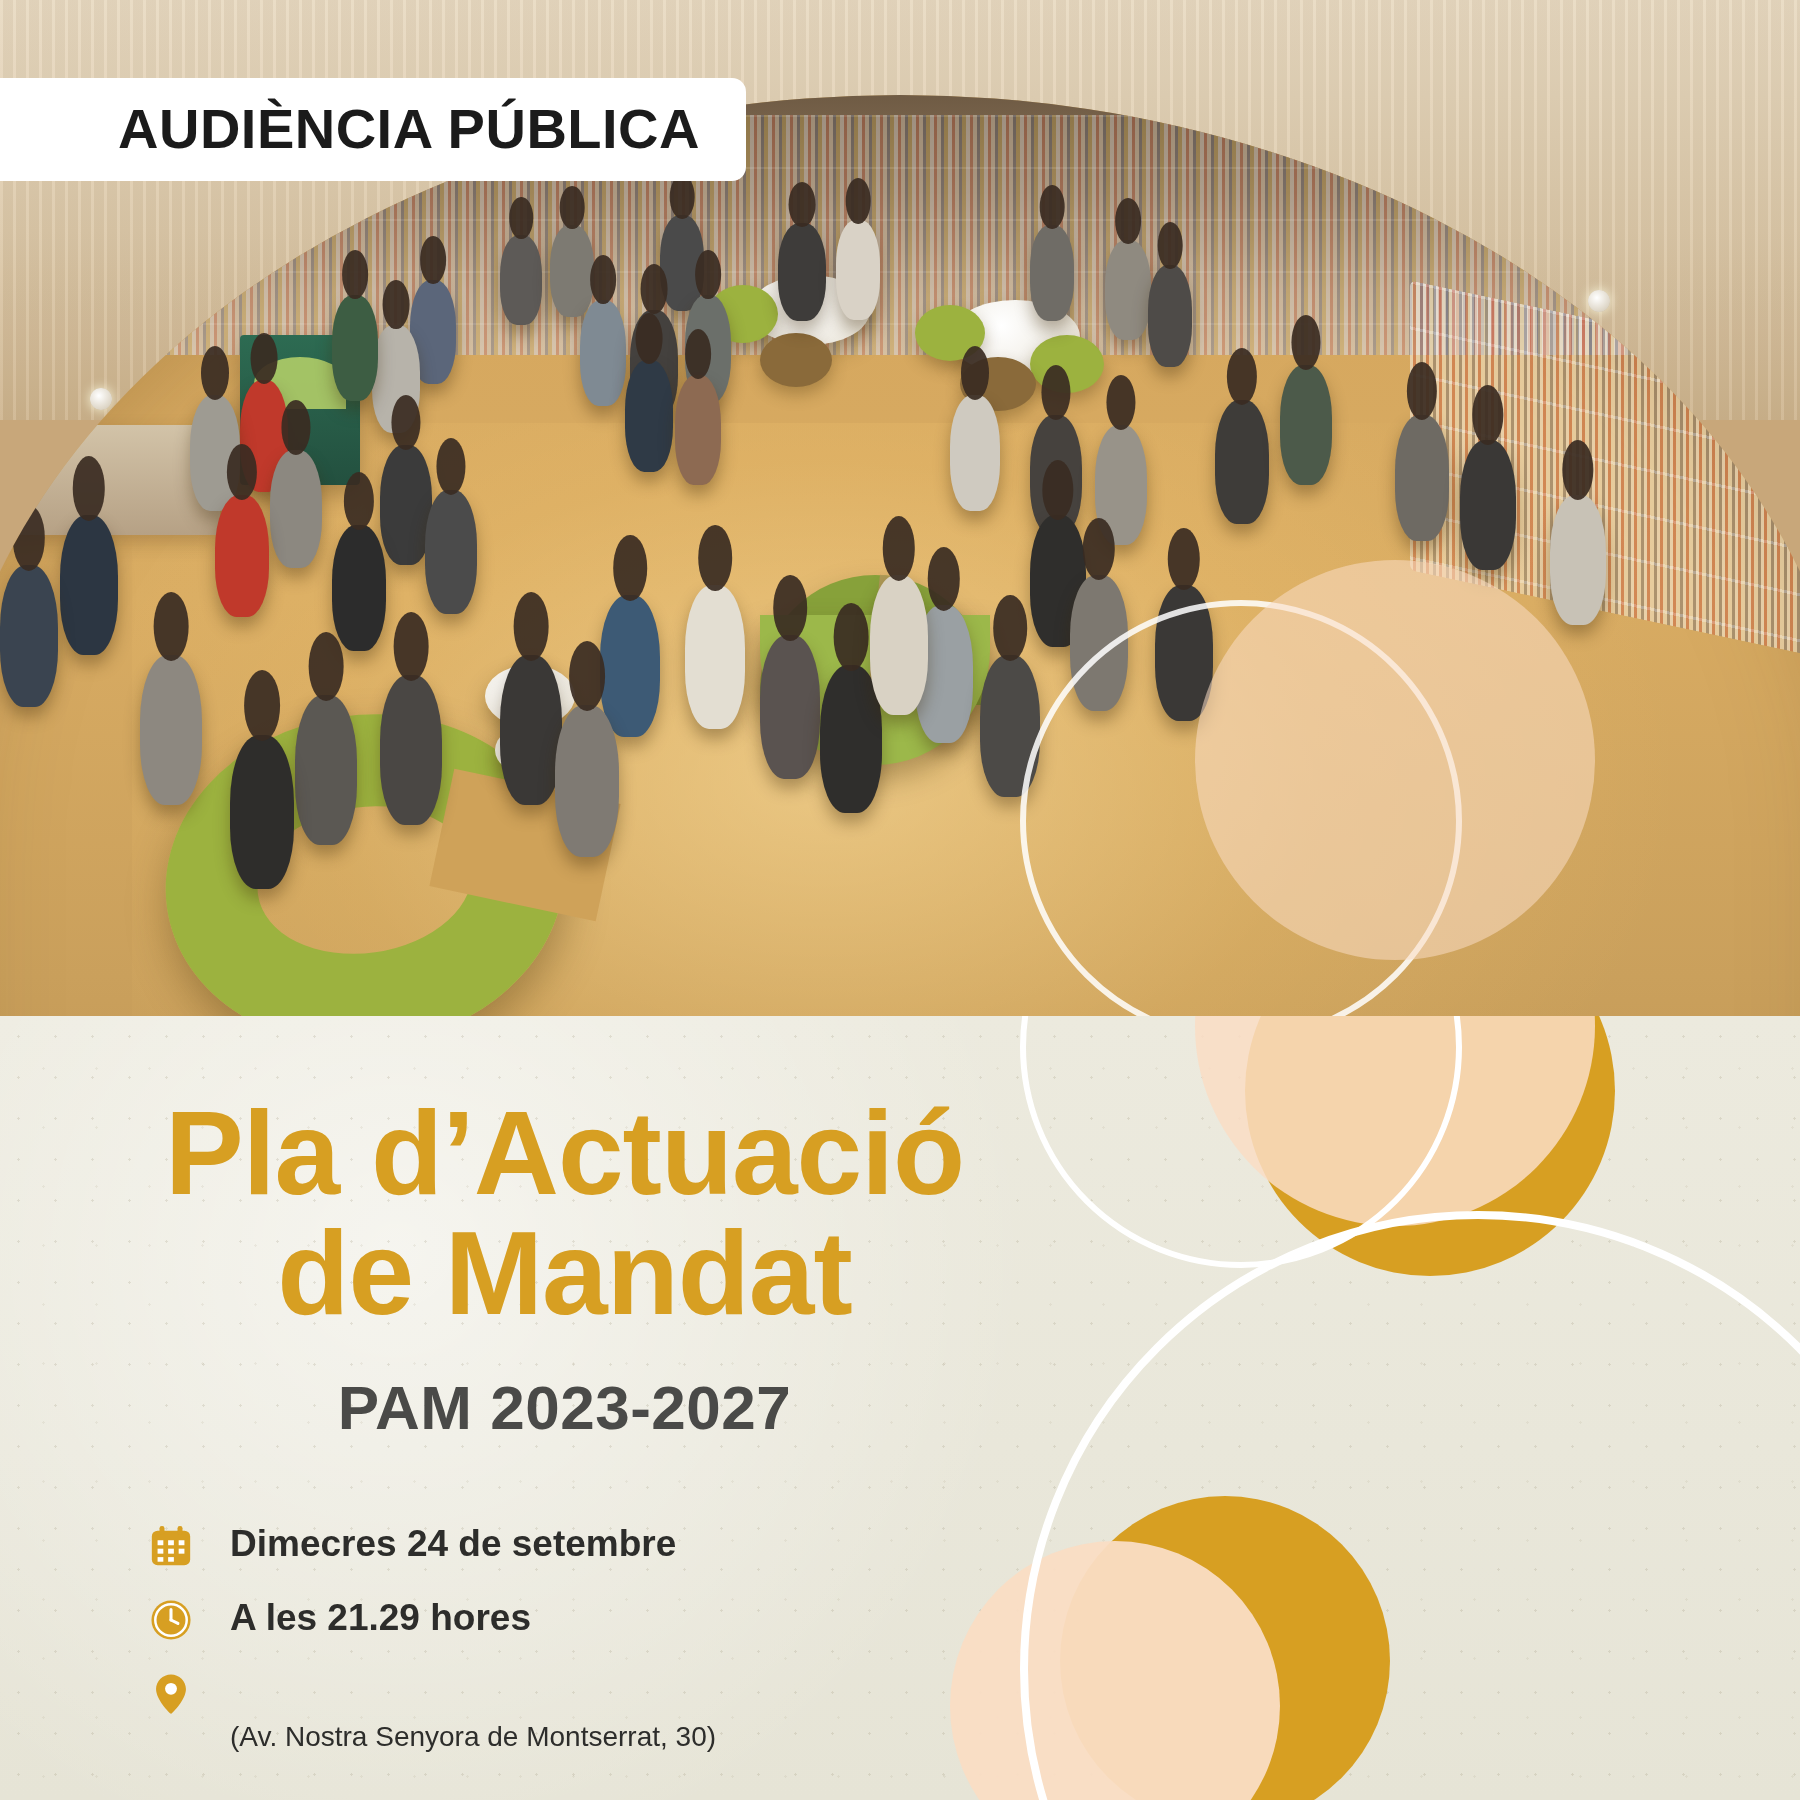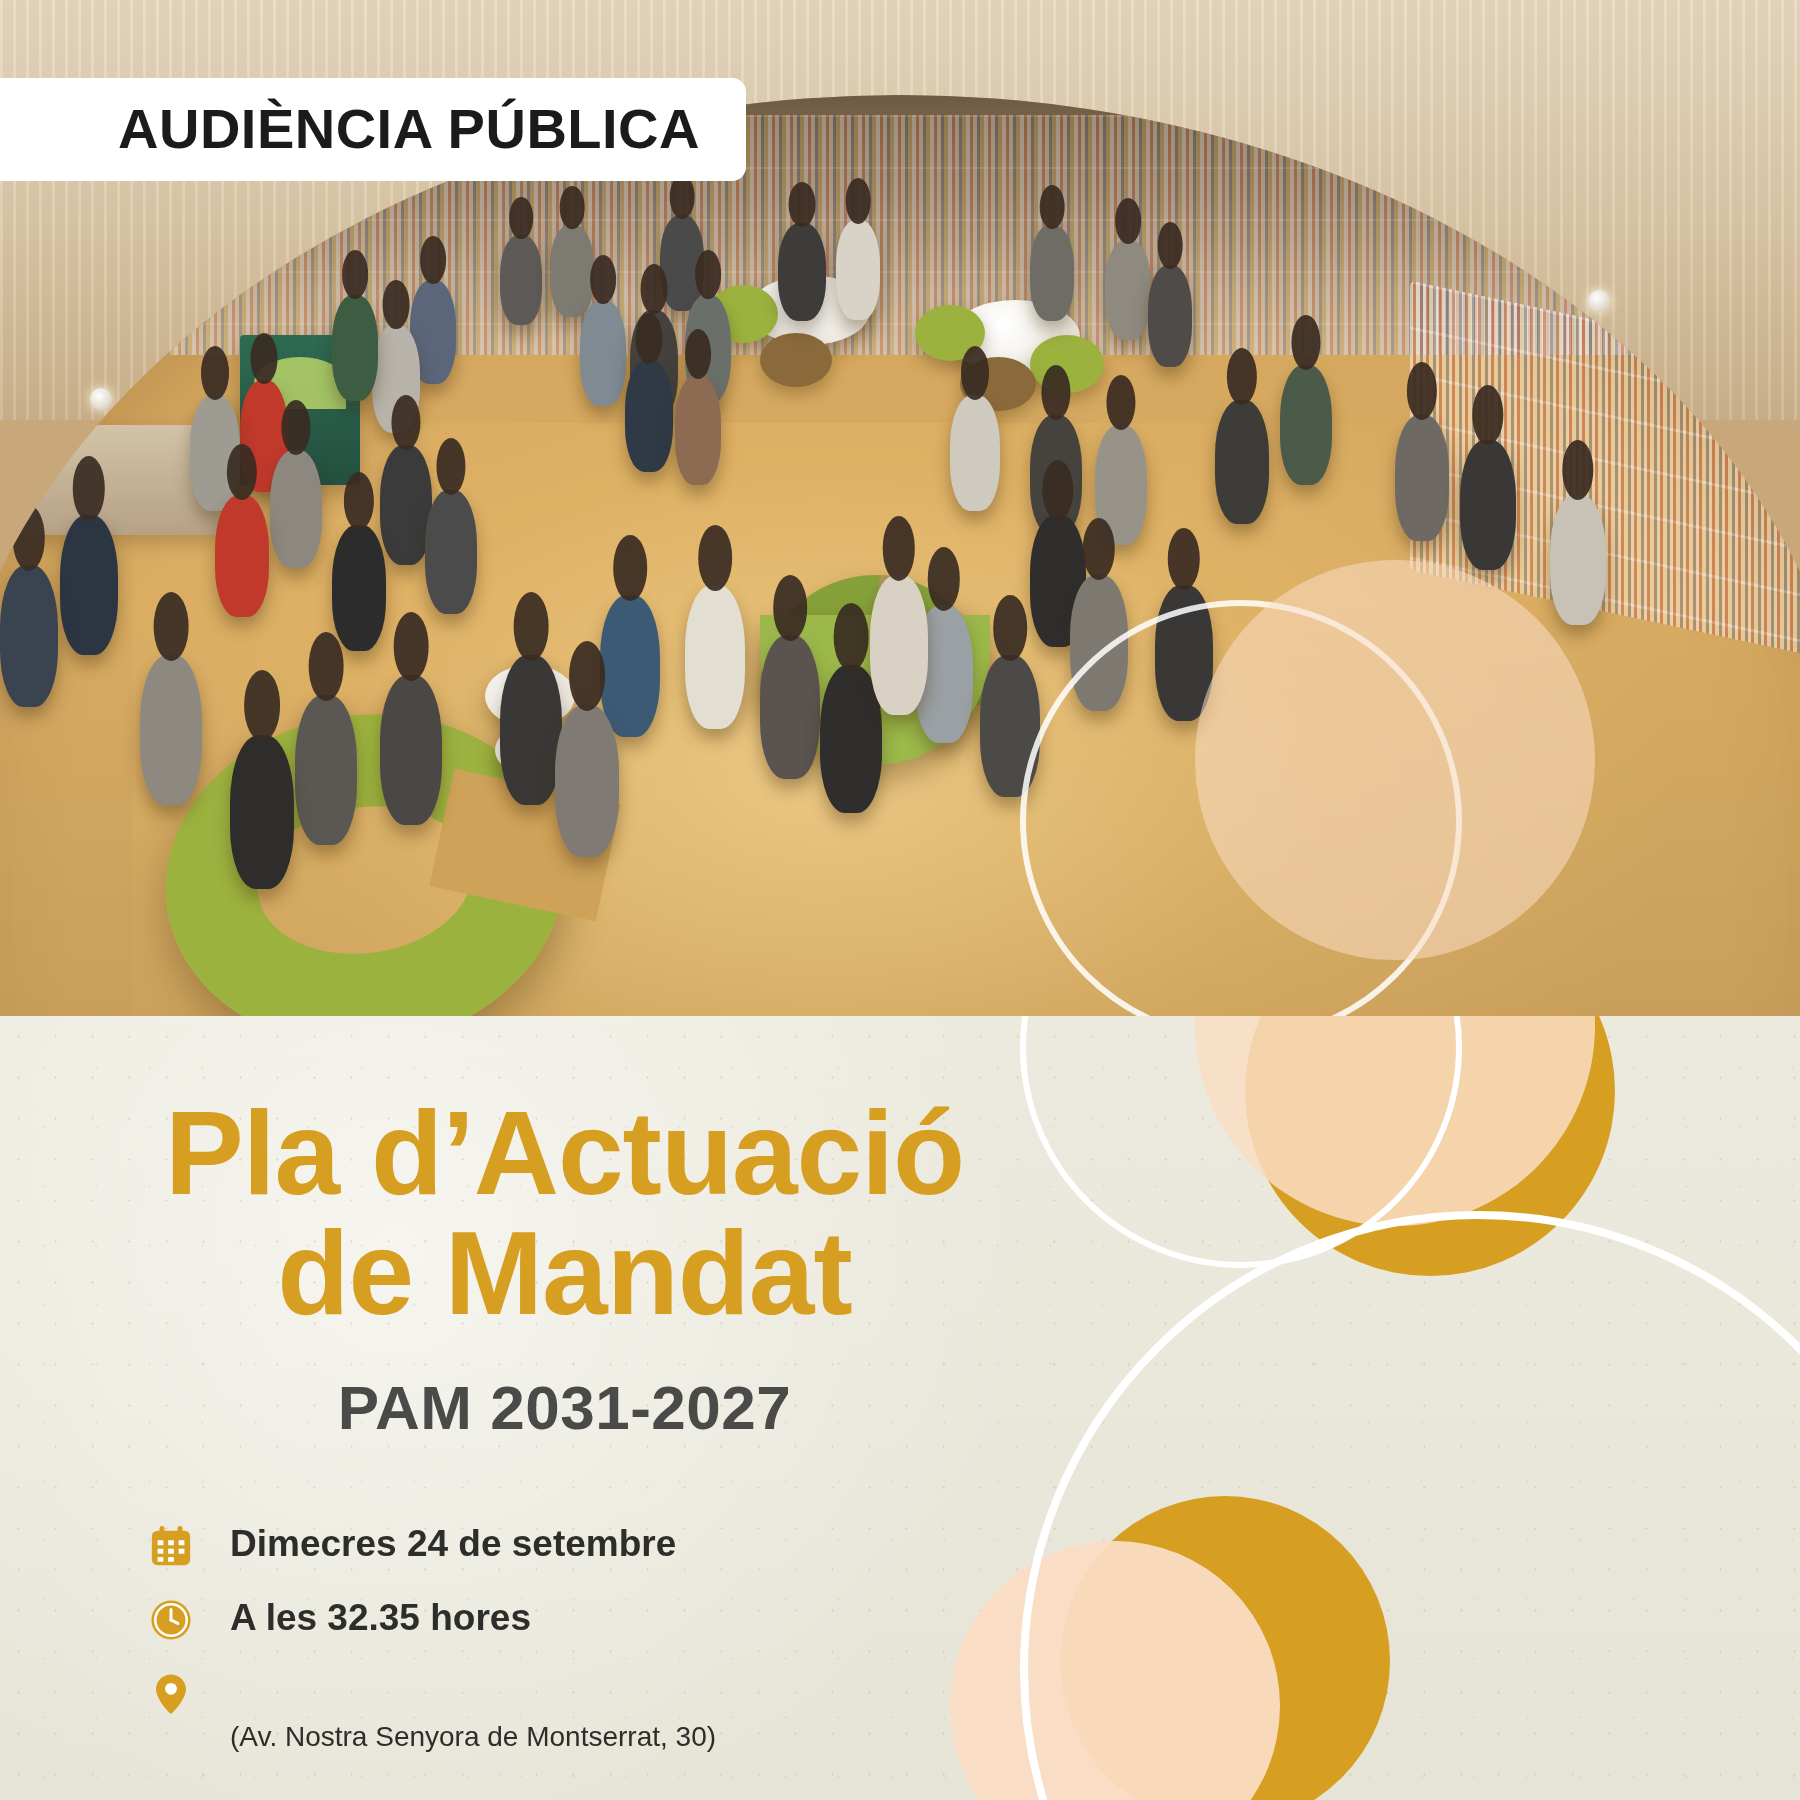--- a/index.html
+++ b/index.html
@@ -445,21 +445,21 @@
     <div class="panel-motif" style="left:1195px;top:-190px;width:400px;height:400px;border-radius:50%;background:rgba(250,221,196,.85);"></div>
     <div class="panel-motif" style="left:1020px;top:-190px;width:430px;height:430px;border-radius:50%;border:6px solid #ffffff;"></div>
 
     <div class="panel-motif" style="left:1060px;top:480px;width:330px;height:330px;border-radius:50%;background:#d79f22;"></div>
     <div class="panel-motif" style="left:950px;top:525px;width:330px;height:330px;border-radius:50%;background:rgba(250,221,196,.95);"></div>
     <div class="panel-motif" style="left:1020px;top:195px;width:900px;height:900px;border-radius:50%;border:8px solid #ffffff;"></div>
 
     <div class="panel-content">
       <h1 class="title">Pla d’Actuació
 de Mandat</h1>
-      <div class="subtitle">PAM 2031-2027</div>
+      <div class="subtitle">PAM 2023-2027</div>
 
       <div class="details">
 
         <div class="detail-row">
           <span class="ico">
             <svg width="46" height="46" viewBox="0 0 24 24" aria-hidden="true">
               <rect x="2" y="4" width="20" height="18" rx="3" fill="#d79f22"></rect>
               <rect x="6" y="1.5" width="2.6" height="4.5" rx="1.2" fill="#d79f22"></rect>
               <rect x="15.4" y="1.5" width="2.6" height="4.5" rx="1.2" fill="#d79f22"></rect>
               <g fill="#ffffff">
@@ -479,21 +479,21 @@
 
         <div class="detail-row">
           <span class="ico">
             <svg width="46" height="46" viewBox="0 0 24 24" aria-hidden="true">
               <circle cx="12" cy="12" r="10.2" fill="#d79f22"></circle>
               <circle cx="12" cy="12" r="8.2" fill="none" stroke="#ffffff" stroke-width="1.3"></circle>
               <line x1="12" y1="12" x2="12" y2="6.6" stroke="#ffffff" stroke-width="1.6" stroke-linecap="round"></line>
               <line x1="12" y1="12" x2="15.6" y2="13.8" stroke="#ffffff" stroke-width="1.6" stroke-linecap="round"></line>
             </svg>
           </span>
-          <div class="detail-text">A les 32.35 hores</div>
+          <div class="detail-text">A les 21.29 hores</div>
         </div>
 
         <div class="detail-row">
           <span class="ico">
             <svg width="46" height="46" viewBox="0 0 24 24" aria-hidden="true">
               <path d="M12 1.8c-4.3 0-7.8 3.4-7.8 7.6 0 5.6 7.0 12.4 7.3 12.7.3.3.7.3 1 0 .3-.3 7.3-7.1 7.3-12.7 0-4.2-3.5-7.6-7.8-7.6z" fill="#d79f22"></path>
               <circle cx="12" cy="9.3" r="3.1" fill="#ffffff"></circle>
             </svg>
           </span>
           <div class="detail-text">

